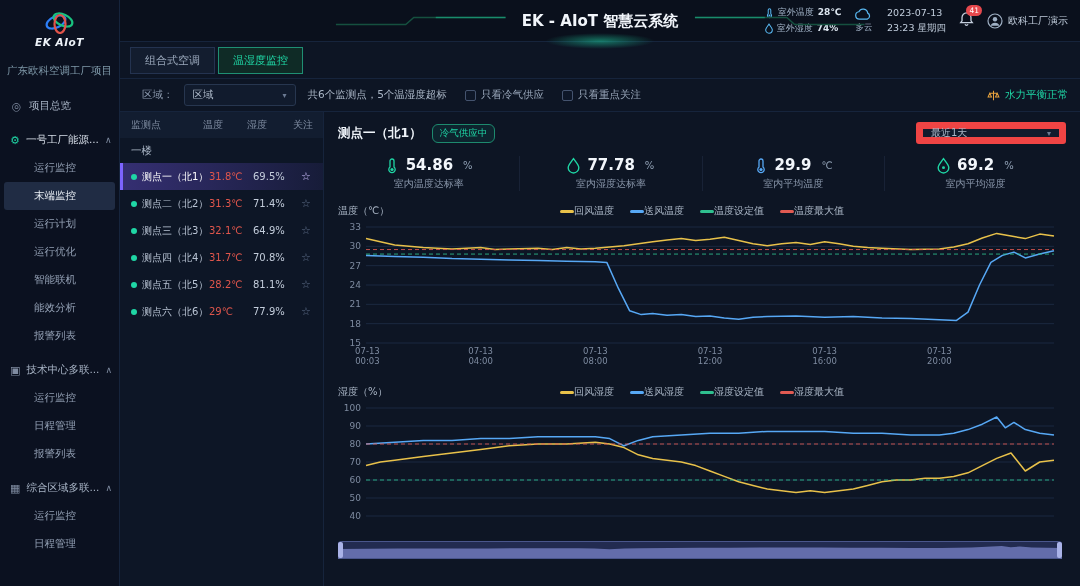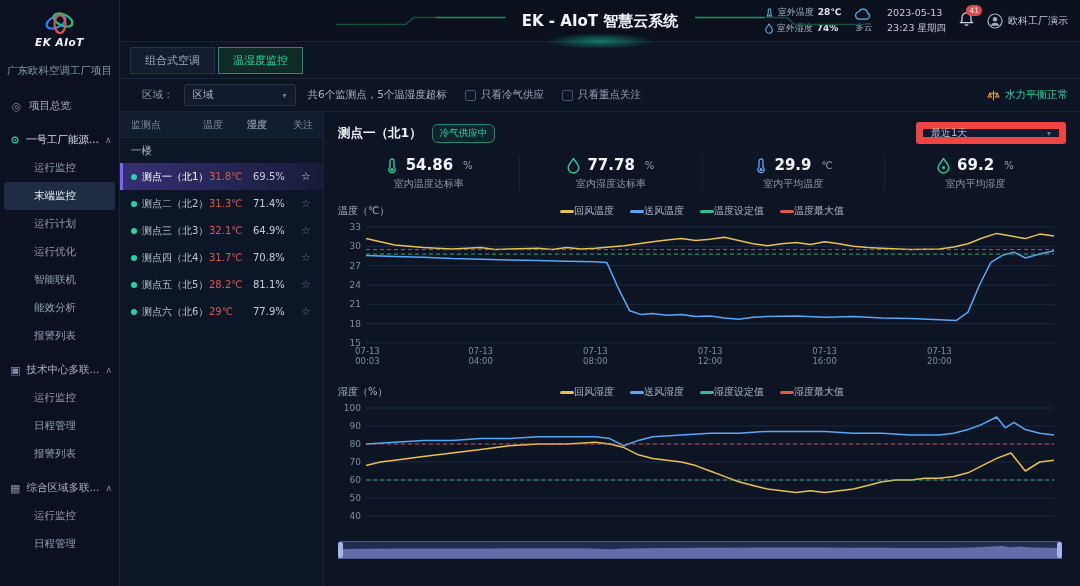--- a/index.html
+++ b/index.html
@@ -51,21 +51,21 @@
   .select .caret { margin-left:auto; font-size:8px; color:#6b7a92; }
   .summary { font-size:10.5px; color:#aab6c6; margin-left:2px; }
   .cb { display:flex; align-items:center; gap:5px; font-size:10.5px; color:#9aa8bb; margin-left:8px; cursor:pointer; }
   .cbbox { width:11px; height:11px; border:1px solid #44536e; border-radius:2px; background:#0e1728; }
   .balance { margin-left:auto; display:flex; align-items:center; gap:5px; color:#1fd6a5; font-size:10.5px; }
 
   .content { flex:1; display:flex; min-height:0; }
   
   .points { width:204px; border-right:1px solid #16243c; display:flex; flex-direction:column; background:#0d1626; }
   .phead { height:26px; display:flex; align-items:center; background:#121d30; color:#7e8ba0; font-size:10px; padding:0 8px 0 11px; }
-  .c-name { flex:1; } .c-temp { width:44px; } .c-hum { width:44px;font-weight:bold; } .c-star { width:24px; text-align:center; }
+  .c-name { flex:1; } .c-temp { width:44px; } .c-hum { width:44px; } .c-star { width:24px; text-align:center; }
   .pgroup { height:25px; display:flex; align-items:center; padding:0 11px; color:#aab6c6; font-size:10.5px; }
   .prow { height:27px; display:flex; align-items:center; padding:0 8px; font-size:10px; border-left:3px solid transparent; cursor:pointer; }
   .prow .dot { width:6px; height:6px; border-radius:50%; background:#1fd6a5; margin-right:5px; flex:none; }
   .prow .pname { flex:1; color:#b9c4d4; }
   .prow .ptemp { width:44px; color:#e0564c; }
   .prow .phum { width:44px; color:#c3cddb; }
   .prow .pstar { width:18px; text-align:center; color:#5d6d88; font-size:11px; }
   .prow.selected { background:linear-gradient(90deg, rgba(93,72,190,.5), rgba(93,72,190,.12)); border-left-color:#7d64ff; }
   .prow.selected .pname { color:#fff; }
   .prow.selected .pstar { color:#cbbdfc; }
@@ -200,21 +200,21 @@
             <b>74%</b>
           </div>
         </div>
         <div class="cond">
           <svg width="20" height="13" viewBox="0 0 20 14">
               <path d="M5 12a4 4 0 01-.5-7.96A5 5 0 0114 5.5 3.5 3.5 0 0113.5 12z" fill="none" stroke="#58b7f0" stroke-width="1.3"></path>
             </svg>
           <span>多云</span>
         </div>
         <div class="dt">
-          <div>2023-05-13</div>
+          <div>2023-07-13</div>
           <div><span>23:23</span> <span>星期四</span></div>
         </div>
         <div class="bell">
           <svg width="15" height="16" viewBox="0 0 14 15">
               <path d="M7 1.8a4.2 4.2 0 00-4.2 4.2v3.2L1.5 11h11L11.2 9.2V6A4.2 4.2 0 007 1.8z" fill="none" stroke="#c6d0de" stroke-width="1.2"></path>
               <path d="M5.6 12.5a1.5 1.5 0 002.8 0" fill="none" stroke="#c6d0de" stroke-width="1.2"></path>
             </svg>
           <span class="badge">41</span>
         </div>
         <div class="user">

